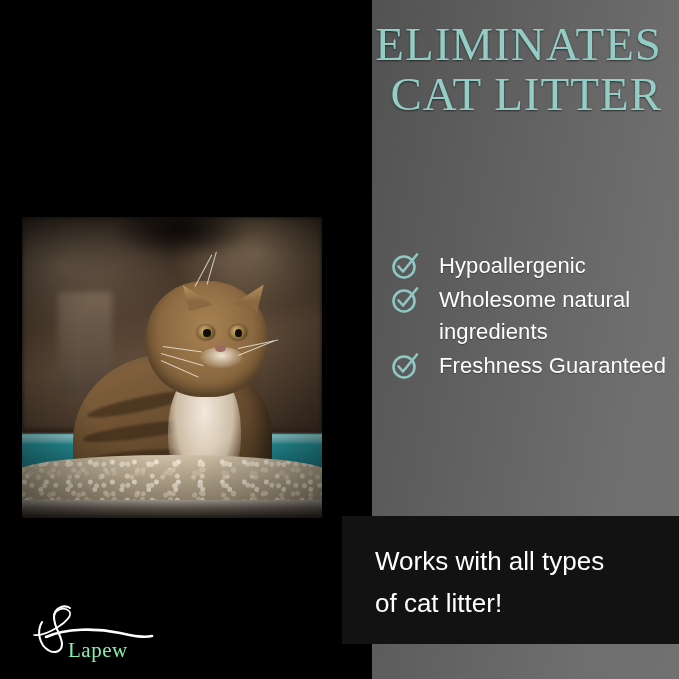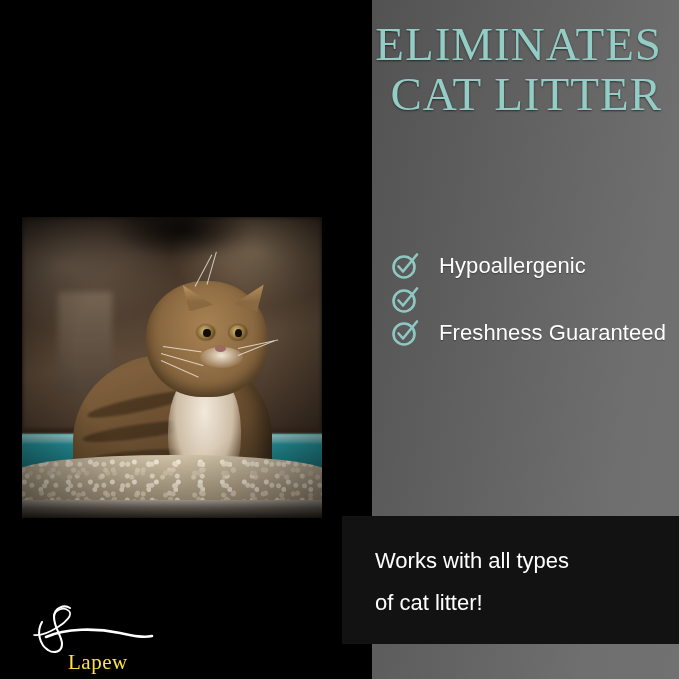--- a/index.html
+++ b/index.html
@@ -215,39 +215,39 @@
     width: 337px;
     height: 128px;
     background: #121212;
   }
   .callout-text {
     position: absolute;
     left: 33px;
     top: 24px;
     width: 280px;
     color: #ffffff;
-    font-size: 22px;
+    font-size: 26px;
     line-height: 42px;
     white-space: pre-line;
   }
 
   
   .logo {
     position: absolute;
     left: 24px;
     top: 602px;
     width: 150px;
     height: 62px;
   }
   .logo-mark { position: absolute; left: 0; top: 0; }
   .logo-word {
     position: absolute;
     left: 44px;
-    top: 48px;
-    color: #fde047;
+    top: 36px;
+    color: #86efac;
     font-family: "Liberation Serif", "DejaVu Serif", serif;
     font-size: 21px;
     letter-spacing: .5px;
   }
 </style>
 </head>
 <body>
 
 <div id="ad">
 
@@ -314,20 +314,22 @@
     </div>
 
 
     <div class="benefit-row">
       <span class="check-icon">
         <svg width="30" height="30" viewBox="0 0 30 30">
           <circle cx="14" cy="16" r="10.5" fill="none" stroke="#8fc8c2" stroke-width="2.6"></circle>
           <path d="M8.5 15.5 L13 20.5 L27 3.5" fill="none" stroke="#8fc8c2" stroke-width="2.6" stroke-linecap="round" stroke-linejoin="round"></path>
         </svg>
       </span>
+      <span class="benefit-text">Wholesome natural
+ingredients</span>
     </div>
 
     <div class="benefit-row">
       <span class="check-icon">
         <svg width="30" height="30" viewBox="0 0 30 30">
           <circle cx="14" cy="16" r="10.5" fill="none" stroke="#8fc8c2" stroke-width="2.6"></circle>
           <path d="M8.5 15.5 L13 20.5 L27 3.5" fill="none" stroke="#8fc8c2" stroke-width="2.6" stroke-linecap="round" stroke-linejoin="round"></path>
         </svg>
       </span>
       <span class="benefit-text">Freshness Guaranteed</span>

